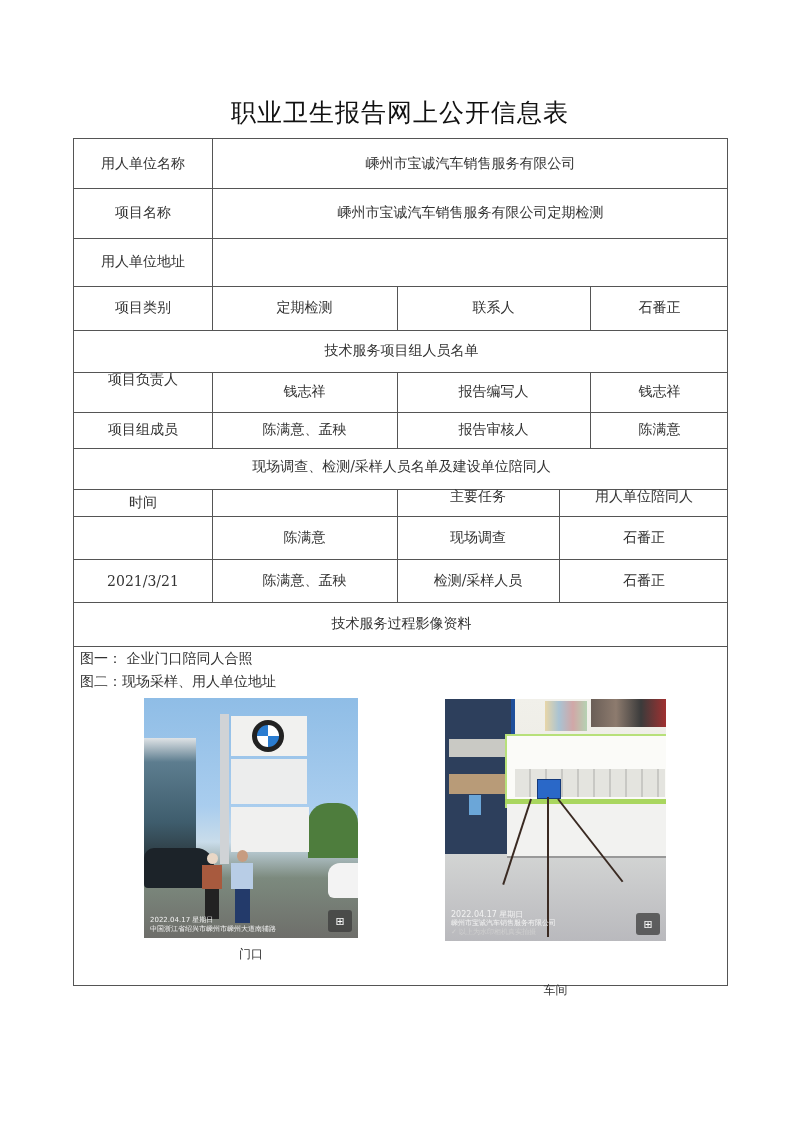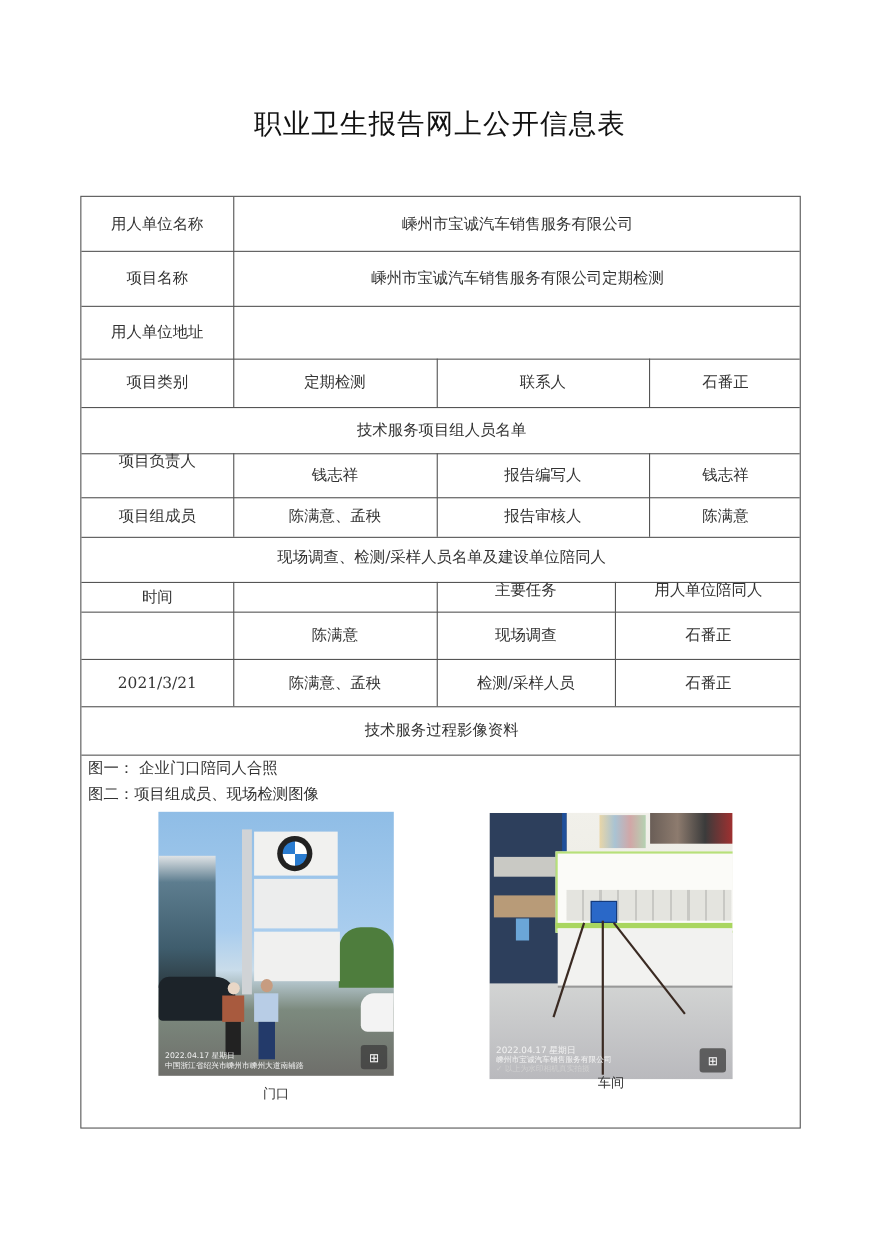--- a/index.html
+++ b/index.html
@@ -1,21 +1,21 @@
 <!DOCTYPE html>
 <html><head>
 <meta charset="utf-8">
 <style>
   html, body { margin: 0; padding: 0; background: #ffffff; }
   body { width: 800px; height: 1132px; position: relative; overflow: hidden;
          font-family: "DejaVu Serif", "Liberation Serif", serif; color: #222; }
   .title { position: absolute; left: 0; top: 96px; width: 800px; text-align: center;
            font-size: 25px; letter-spacing: 1px; color: #111; }
   .tbl { position: absolute; left: 73px; top: 138px; width: 655px; height: 848px;
-         border: 1.5px solid #555; box-sizing: border-box; margin-top: 40px; }
+         border: 1.5px solid #555; box-sizing: border-box; }
   .hl { position: absolute; left: 0; right: 0; height: 0; border-top: 1.3px solid #555; }
   .vl { position: absolute; width: 0; border-left: 1.3px solid #555; }
   .cell { position: absolute; display: flex; align-items: center; justify-content: center;
           font-size: 14px; color: #333; text-align: center; }
   .cell.top { align-items: flex-start; padding-top: 3px; box-sizing: border-box; }
   .note { position: absolute; left: 6px; font-size: 14px; color: #333; }
   .photo { position: absolute; overflow: hidden; }
   .caption { position: absolute; font-size: 12px; color: #333; text-align: center; }
   .wm { position: absolute; left: 6px; font-size: 7px; color: #f2f2f2; line-height: 9px;
         font-family: "DejaVu Sans", sans-serif; }
@@ -90,21 +90,21 @@
   <div class="cell" style="left:485px; top:377px; width:170px; height:43px">石番正</div>
 
   <div class="cell" style="left:0; top:420px; width:138px; height:43px">2021/3/21</div>
   <div class="cell" style="left:138px; top:420px; width:185px; height:43px">陈满意、孟秧</div>
   <div class="cell" style="left:323px; top:420px; width:162px; height:43px">检测/采样人员</div>
   <div class="cell" style="left:485px; top:420px; width:170px; height:43px">石番正</div>
 
   <div class="cell" style="left:0; top:463px; width:655px; height:44px">技术服务过程影像资料</div>
 
   <div class="note" style="top:511px">图一：  企业门口陪同人合照</div>
-  <div class="note" style="top:534px">图二：项目组成员、现场检测图像</div>
+  <div class="note" style="top:534px">图二：现场采样、用人单位地址</div>
 
   <div class="photo" style="left:70px; top:559px; width:214px; height:240px; background:linear-gradient(180deg,#8fbde6 0%,#a9cdee 45%,#c9dcea 60%,#7c8a7e 75%,#6e6e6a 100%);">
 
     <div style="position:absolute; left:0; top:40px; width:52px; height:120px; background:linear-gradient(180deg,#dfe3e6 0%,#5d7d8f 20%,#3f5d6d 70%,#2c3a40 100%);"></div>
 
     <div style="position:absolute; right:0; top:105px; width:50px; height:55px; background:#4e7d3d; border-radius:20px 20px 0 0;"></div>
 
     <div style="position:absolute; left:76px; top:16px; width:9px; height:150px; background:#d0d3d6;"></div>
 
     <div style="position:absolute; left:87px; top:18px; width:76px; height:40px; background:#f1f1ef;">
@@ -158,14 +158,14 @@
     <div style="position:absolute; left:102px; top:98px; width:2px; height:140px; background:#3a2a22;"></div>
     <div style="position:absolute; left:85px; top:100px; width:2px; height:90px; background:#3a2a22; transform-origin:top; transform:rotate(18deg);"></div>
     <div style="position:absolute; left:112px; top:100px; width:2px; height:105px; background:#3a2a22; transform-origin:top; transform:rotate(-38deg);"></div>
     <div class="wm" style="bottom:4px;">
       <div style="font-size:8px;">2022.04.17  星期日</div>
       <div>嵊州市宝诚汽车销售服务有限公司</div>
       <div style="color:#cfcfcf;">✓ 以上为水印相机真实拍摄</div>
     </div>
     <div class="wm-btn">⊞</div>
   </div>
-  <div class="caption" style="left:371px; top:797px; width:221px;">车间</div>
+  <div class="caption" style="left:371px; top:843px; width:221px;">车间</div>
 </div>
 
 </body></html>

